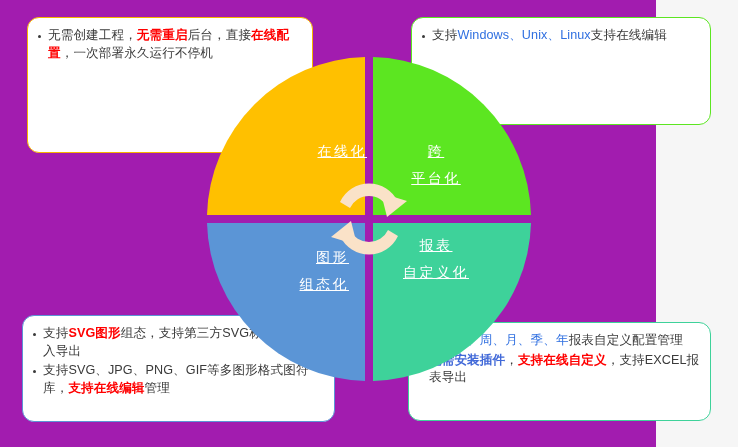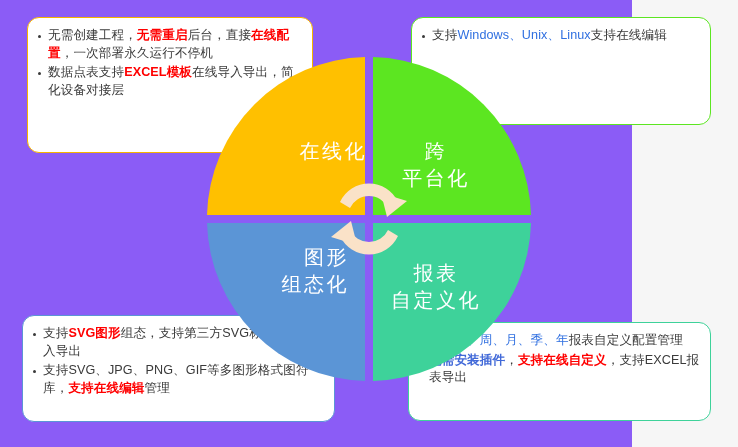--- a/index.html
+++ b/index.html
@@ -10,21 +10,22 @@
     width: 738px;
     height: 447px;
     background: #f6f6f6;
     font-family: "Liberation Sans", "DejaVu Sans", sans-serif;
     overflow: hidden;
   }
   #stage {
     position: relative;
     width: 632px;
     height: 447px;
-    background: #8b5cf6;
+    background: #a21caf;
+    padding-left: 24px;
   }
 
   
   .callout {
     position: absolute;
     background: #ffffff;
     border-radius: 12px;
     box-sizing: border-box;
     border: 1.3px solid #cccccc;
     padding: 9px 10px 9px 8px;
@@ -88,42 +89,42 @@
     top: 53px;
     width: 332px;
     height: 332px;
     z-index: 3;
   }
   #wheel svg { display: block; }
 
   .quad-label {
     position: absolute;
     color: #ffffff;
-    font-size: 20px;
+    font-size: 14px;
     line-height: 27px;
     letter-spacing: 2.5px;
     text-align: center;
     z-index: 4;
     white-space: pre-line;
     pointer-events: none;
+    text-decoration: underline;
   }
   .quad-label.q-tl { left: 249px; top: 138px; width: 118px; text-align: right; }
   .quad-label.q-tr { left: 371px; top: 138px; width: 130px; text-align: center; }
   .quad-label.q-bl { left: 231px; top: 244px; width: 118px; text-align: right; }
-  .quad-label.q-br { left: 371px; top: 260px; width: 130px; text-align: center; }
+  .quad-label.q-br { left: 371px; top: 232px; width: 130px; text-align: center; }
 </style>
 </head>
 <body>
 
 <div id="stage">
 
   <div class="callout tl">
     <ul class="bullets">
         <li><span>无需创建工程，</span><span class="em-red">无需重启</span><span>后台，直接</span><span class="em-red">在线配置</span><span>，一次部署永久运行不停机</span></li>
-        <li><span>数据点表支持</span><span class="em-red">EXCEL模板</span><span>在线导入导出，简化设备对接层</span></li>
       </ul>
   </div>
 
   <div class="callout tr">
     <ul class="bullets">
         <li><span>支持</span><span class="em-blue">Windows、Unix、Linux</span><span>支持在线编辑</span></li>
       </ul>
   </div>
 
   <div class="callout bl">

